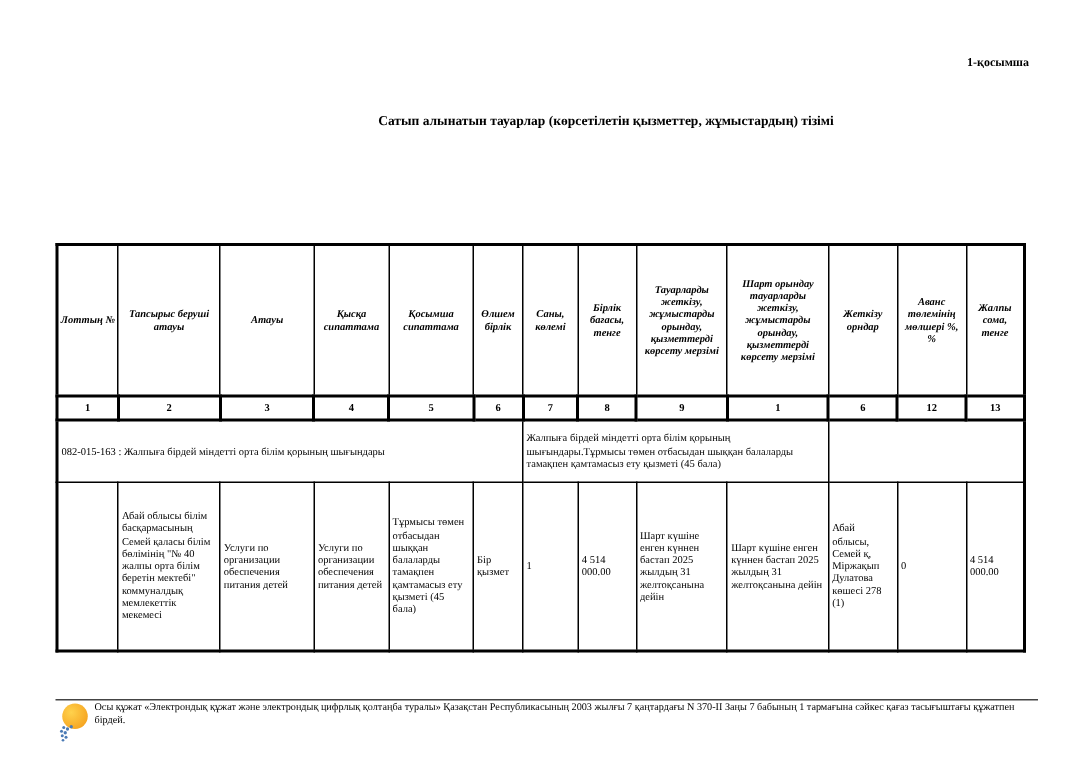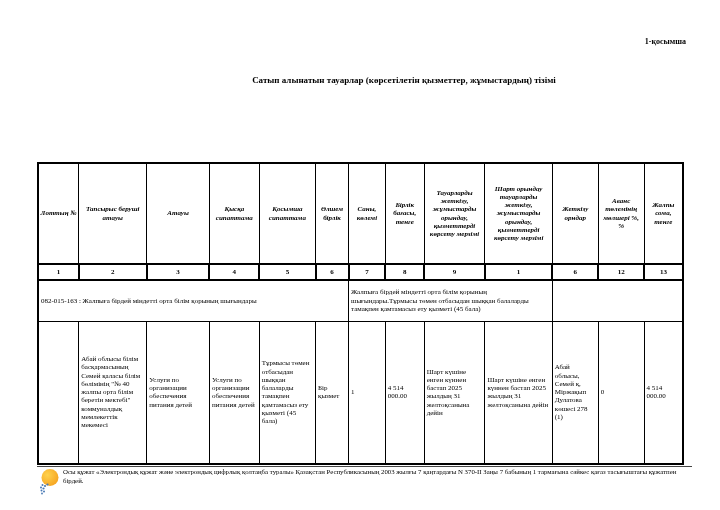--- a/index.html
+++ b/index.html
@@ -21,21 +21,21 @@
   table.main td,table.main th{
     border:1px solid #000;padding:1px 2px;vertical-align:middle;
     word-wrap:break-word;overflow:hidden;
   }
   table.main{border:2px solid #000;}
   table.main th{font-weight:bold;text-align:center;padding:12px 1px;font-style:italic;}
   tr.hdr{height:101px;}
   tr.nums{height:16px;}
   tr.nums td{border:2px solid #000;font-weight:bold;text-align:center;padding:0;}
   tr.lot{height:41px;}
-  tr.datarow{height:143px;}
+  tr.datarow{height:113px;}
   td.left{text-align:left;}
   .b{font-weight:normal;}
 
   .footer-rule{position:absolute;left:37px;top:466px;width:655px;border-top:1px solid #444;}
   .footer{position:absolute;left:37px;top:468px;width:660px;}
   .footer-logo{position:absolute;left:0;top:0;width:24px;height:28px;}
   .footer-text{margin-left:26px;width:630px;font-size:6.8px;line-height:8.5px;text-align:left;}
 </style>
 </head>
 <body>

